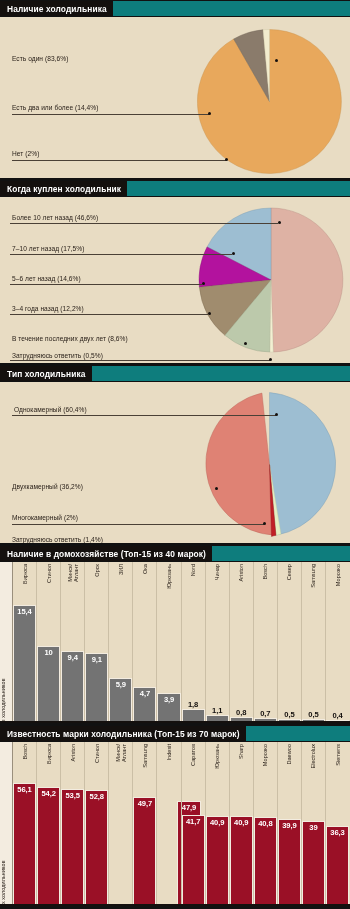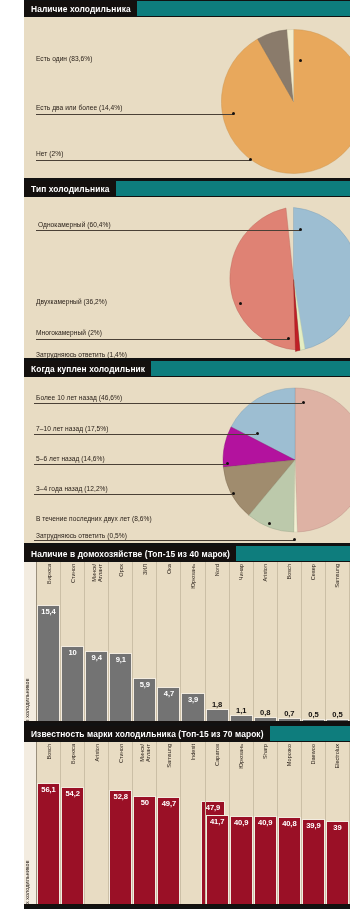--- a/index.html
+++ b/index.html
@@ -8,21 +8,20 @@
     height: 909px;
     background: #ffffff;
     font-family: "Liberation Sans", sans-serif;
   }
   .page {
     width: 350px;
     height: 909px;
     position: relative;
     background: #ffffff;
     overflow: hidden;
-    padding-left: 24px;
   }
 
   
   .panel {
     position: relative;
     width: 350px;
     background: #e8dcc3;
     border-top: 1px solid #111;
     border-bottom: 2px solid #111;
     overflow: hidden;
@@ -187,20 +186,64 @@
       <span class="dot" style="left:275px; top:42px;"></span>
       <span class="pie-label" style="left:12px; top:38px;">Есть один (83,6%)</span>
 
       <div class="leader" style="left:12px; top:97px; width:197px;"></div>
       <span class="dot" style="left:208px; top:95px;"></span>
       <span class="pie-label" style="left:12px; top:87px;">Есть два или более (14,4%)</span>
 
       <div class="leader" style="left:12px; top:143px; width:214px;"></div>
       <span class="dot" style="left:225px; top:141px;"></span>
       <span class="pie-label" style="left:12px; top:133px;">Нет (2%)</span>
+    </div>
+  </div>
+
+  <div class="panel pie-panel p3">
+    <div class="banner">
+      <div class="banner-label">Когда куплен холодильник</div>
+      <div class="banner-fill"></div>
+    </div>
+    <div class="pie-body">
+      <div class="pie-wrap" style="left:197px; top:8px;">
+        <svg class="pie-svg" width="148" height="150" viewBox="0 0 148 150">
+          <g transform="translate(74,75)">
+            <path d="M0 0 L0 -72 A72 72 0 0 1 2.26 71.96 Z" fill="#deb2a4" stroke="#b78c80" stroke-width="0.4"></path>
+            <path d="M0 0 L0 -72 A72 72 0 0 0 -63.97 -33.02 Z" fill="#9dbed2" stroke="#7b9cb0" stroke-width="0.4"></path>
+            <path d="M0 0 L-63.97 -33.02 A72 72 0 0 0 -71.64 7.15 Z" fill="#b3129e" stroke="#870e77" stroke-width="0.4"></path>
+            <path d="M0 0 L-71.64 7.15 A72 72 0 0 0 -46.03 55.33 Z" fill="#a08c6e" stroke="#7d6c53" stroke-width="0.4"></path>
+            <path d="M0 0 L-46.03 55.33 A72 72 0 0 0 -0.99 71.99 Z" fill="#bcc9ab" stroke="#96a286" stroke-width="0.4"></path>
+            <path d="M0 0 L-0.99 71.99 A72 72 0 0 0 2.26 71.96 Z" fill="#f2f0d2" stroke="#cbc9ad" stroke-width="0.4"></path>
+          </g>
+        </svg>
+      </div>
+
+      <div class="leader" style="left:10px; top:26px; width:268px;"></div>
+      <span class="dot" style="left:278px; top:24px;"></span>
+      <span class="pie-label" style="left:12px; top:17px;">Более 10 лет назад (46,6%)</span>
+
+      <div class="leader" style="left:10px; top:57px; width:222px;"></div>
+      <span class="dot" style="left:232px; top:55px;"></span>
+      <span class="pie-label" style="left:12px; top:48px;">7–10 лет назад (17,5%)</span>
+
+      <div class="leader" style="left:10px; top:87px; width:192px;"></div>
+      <span class="dot" style="left:202px; top:85px;"></span>
+      <span class="pie-label" style="left:12px; top:78px;">5–6 лет назад (14,6%)</span>
+
+      <div class="leader" style="left:10px; top:117px; width:198px;"></div>
+      <span class="dot" style="left:208px; top:115px;"></span>
+      <span class="pie-label" style="left:12px; top:108px;">3–4 года назад (12,2%)</span>
+
+      <span class="dot" style="left:244px; top:145px;"></span>
+      <span class="pie-label" style="left:12px; top:138px;">В течение последних двух лет (8,6%)</span>
+
+      <div class="leader" style="left:10px; top:163px; width:260px;"></div>
+      <span class="dot" style="left:269px; top:161px;"></span>
+      <span class="pie-label" style="left:12px; top:155px;">Затрудняюсь ответить (0,5%)</span>
     </div>
   </div>
 
   <div class="panel pie-panel">
     <div class="banner">
       <div class="banner-label">Тип холодильника</div>
       <div class="banner-fill"></div>
     </div>
     <div class="pie-body">
       <div class="pie-wrap" style="left:197px; top:10px;">
@@ -226,64 +269,20 @@
 
       <div class="leader" style="left:12px; top:142px; width:252px;"></div>
       <span class="dot" style="left:263px; top:140px;"></span>
       <span class="pie-label" style="left:12px; top:132px;">Многокамерный (2%)</span>
 
       <span class="dot" style="left:269px; top:161px;"></span>
       <span class="pie-label" style="left:12px; top:154px;">Затрудняюсь ответить (1,4%)</span>
     </div>
   </div>
 
-  <div class="panel pie-panel p3">
-    <div class="banner">
-      <div class="banner-label">Когда куплен холодильник</div>
-      <div class="banner-fill"></div>
-    </div>
-    <div class="pie-body">
-      <div class="pie-wrap" style="left:197px; top:8px;">
-        <svg class="pie-svg" width="148" height="150" viewBox="0 0 148 150">
-          <g transform="translate(74,75)">
-            <path d="M0 0 L0 -72 A72 72 0 0 1 2.26 71.96 Z" fill="#deb2a4" stroke="#b78c80" stroke-width="0.4"></path>
-            <path d="M0 0 L0 -72 A72 72 0 0 0 -63.97 -33.02 Z" fill="#9dbed2" stroke="#7b9cb0" stroke-width="0.4"></path>
-            <path d="M0 0 L-63.97 -33.02 A72 72 0 0 0 -71.64 7.15 Z" fill="#b3129e" stroke="#870e77" stroke-width="0.4"></path>
-            <path d="M0 0 L-71.64 7.15 A72 72 0 0 0 -46.03 55.33 Z" fill="#a08c6e" stroke="#7d6c53" stroke-width="0.4"></path>
-            <path d="M0 0 L-46.03 55.33 A72 72 0 0 0 -0.99 71.99 Z" fill="#bcc9ab" stroke="#96a286" stroke-width="0.4"></path>
-            <path d="M0 0 L-0.99 71.99 A72 72 0 0 0 2.26 71.96 Z" fill="#f2f0d2" stroke="#cbc9ad" stroke-width="0.4"></path>
-          </g>
-        </svg>
-      </div>
-
-      <div class="leader" style="left:10px; top:26px; width:268px;"></div>
-      <span class="dot" style="left:278px; top:24px;"></span>
-      <span class="pie-label" style="left:12px; top:17px;">Более 10 лет назад (46,6%)</span>
-
-      <div class="leader" style="left:10px; top:57px; width:222px;"></div>
-      <span class="dot" style="left:232px; top:55px;"></span>
-      <span class="pie-label" style="left:12px; top:48px;">7–10 лет назад (17,5%)</span>
-
-      <div class="leader" style="left:10px; top:87px; width:192px;"></div>
-      <span class="dot" style="left:202px; top:85px;"></span>
-      <span class="pie-label" style="left:12px; top:78px;">5–6 лет назад (14,6%)</span>
-
-      <div class="leader" style="left:10px; top:117px; width:198px;"></div>
-      <span class="dot" style="left:208px; top:115px;"></span>
-      <span class="pie-label" style="left:12px; top:108px;">3–4 года назад (12,2%)</span>
-
-      <span class="dot" style="left:244px; top:145px;"></span>
-      <span class="pie-label" style="left:12px; top:138px;">В течение последних двух лет (8,6%)</span>
-
-      <div class="leader" style="left:10px; top:163px; width:260px;"></div>
-      <span class="dot" style="left:269px; top:161px;"></span>
-      <span class="pie-label" style="left:12px; top:155px;">Затрудняюсь ответить (0,5%)</span>
-    </div>
-  </div>
-
   <div class="panel bar-panel">
     <div class="banner">
       <div class="banner-label">Наличие в домохозяйстве (Топ-15 из 40 марок)</div>
       <div class="banner-fill"></div>
     </div>
     <div class="bar-body">
       <div class="yaxis-title">
         <span>% от владельцев холодильников</span>
       </div>
       <div class="plot" id="plot-0">
@@ -393,32 +392,32 @@
             </div>
           </div>
           <div class="bar-col">
             <div class="bar-name">Бирюса</div>
             <div class="bar red" style="height: 118.834px;">
               <div class="bar-val">54,2</div>
             </div>
           </div>
           <div class="bar-col">
             <div class="bar-name">Ariston</div>
+            <div class="bar red" style="height: 117.299px;">
+              <div class="bar-val">53,5</div>
+            </div>
           </div>
           <div class="bar-col">
             <div class="bar-name">Стинол</div>
             <div class="bar red" style="height: 115.765px;">
               <div class="bar-val">52,8</div>
             </div>
           </div>
           <div class="bar-col">
             <div class="bar-name">Минск/<br>Атлант</div>
-            <div class="bar red" style="height: 109.626px;">
-              <div class="bar-val">50</div>
-            </div>
           </div>
           <div class="bar-col">
             <div class="bar-name">Samsung</div>
             <div class="bar red" style="height: 108.968px;">
               <div class="bar-val">49,7</div>
             </div>
           </div>
           <div class="bar-col">
             <div class="bar-name">Indesit</div>
             <div class="bar red" style="height: 105.021px; margin-left: 20px;">

